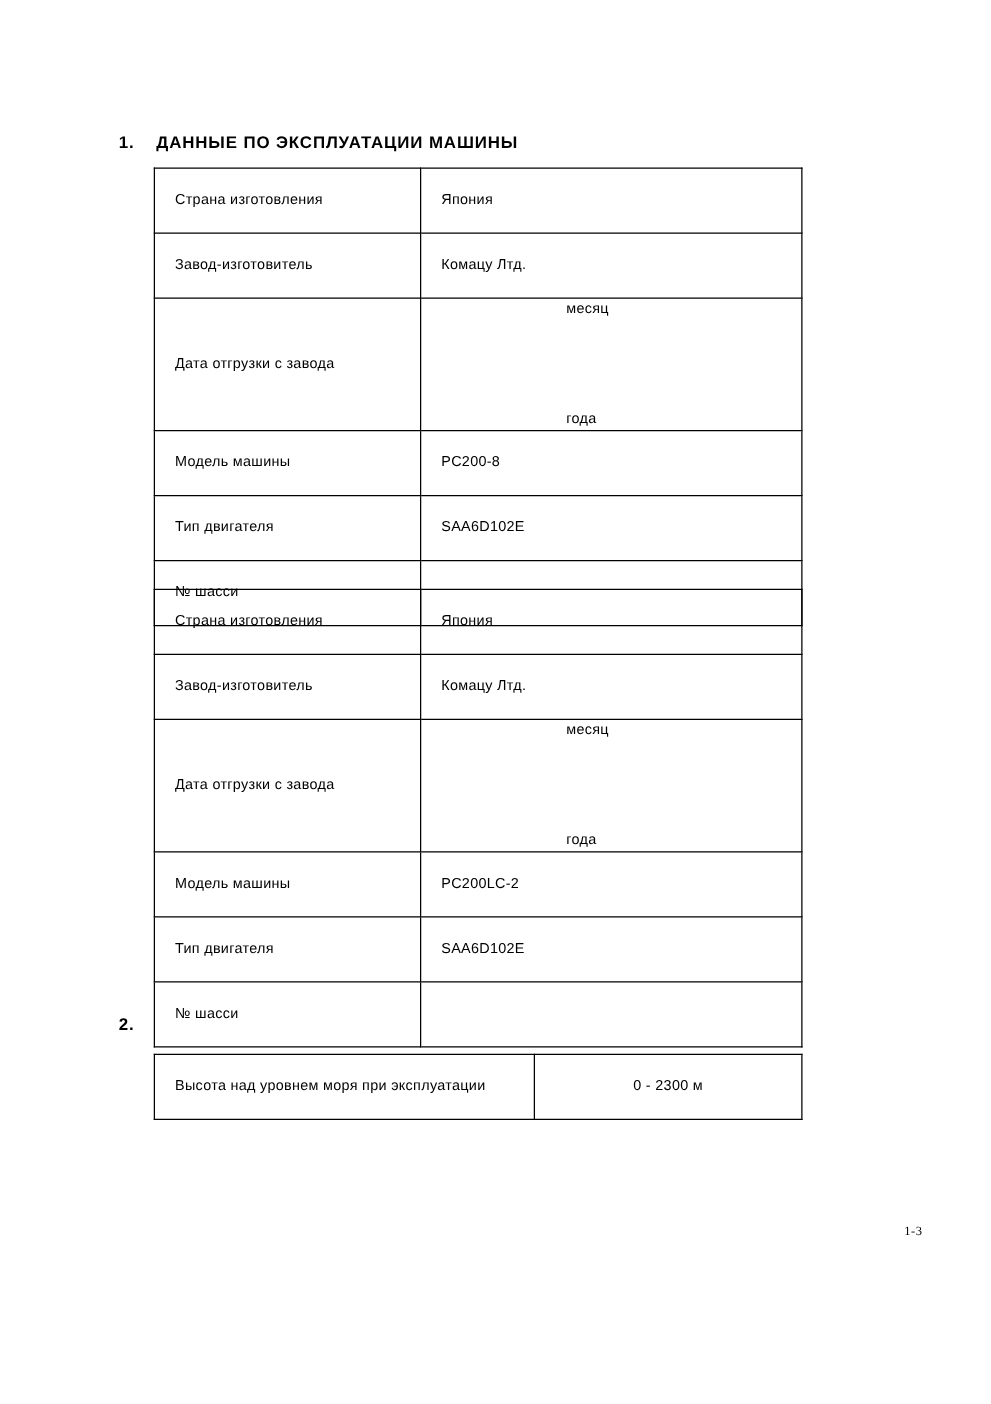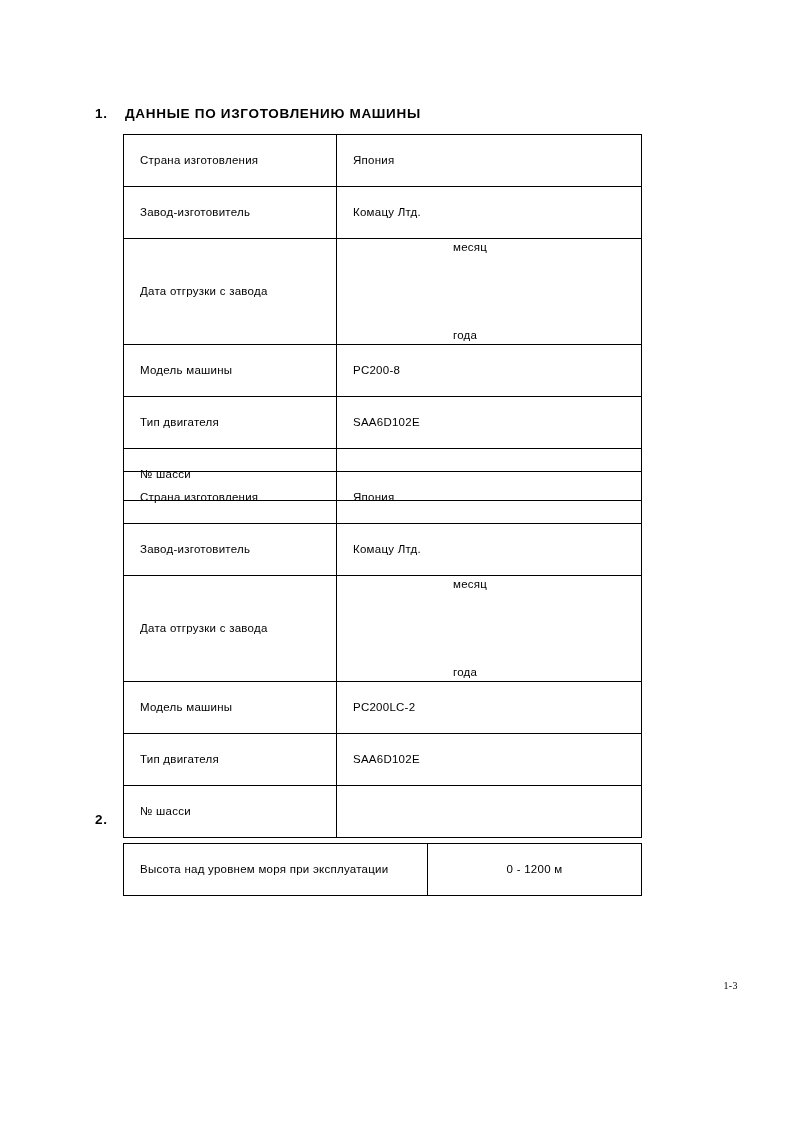--- a/index.html
+++ b/index.html
@@ -112,21 +112,21 @@
     font-family: Liberation Serif, serif;
   }
 </style>
 </head>
 <body>
 
 <div class="page">
 
   <div class="section-heading" id="heading-1">
     <span class="num">1.</span>
-    <span class="txt">ДАННЫЕ ПО ИЗГОТОВЛЕНИЮ МАШИНЫ</span>
+    <span class="txt">ДАННЫЕ ПО ЭКСПЛУАТАЦИИ МАШИНЫ</span>
   </div>
 
   <table class="data-table machine" id="table-machine-1">
     <colgroup>
       <col class="c-label">
         <col class="c-value">
     </colgroup>
     <tbody>
       <tr>
         <td>Страна изготовления</td>
@@ -207,21 +207,21 @@
     <colgroup>
       <col class="c-label">
         <col class="c-value">
     </colgroup>
     <tbody>
       <tr>
         <td>
           <span class="two-line">Высота над уровнем моря при эксплуатации</span>
         </td>
         <td class="value">
-          <span class="two-line">0 - 1200 м</span>
+          <span class="two-line">0 - 2300 м</span>
         </td>
       </tr>
     </tbody>
   </table>
 
   <div id="page-number">1-3</div>
 
 </div>
 
 </body></html>

